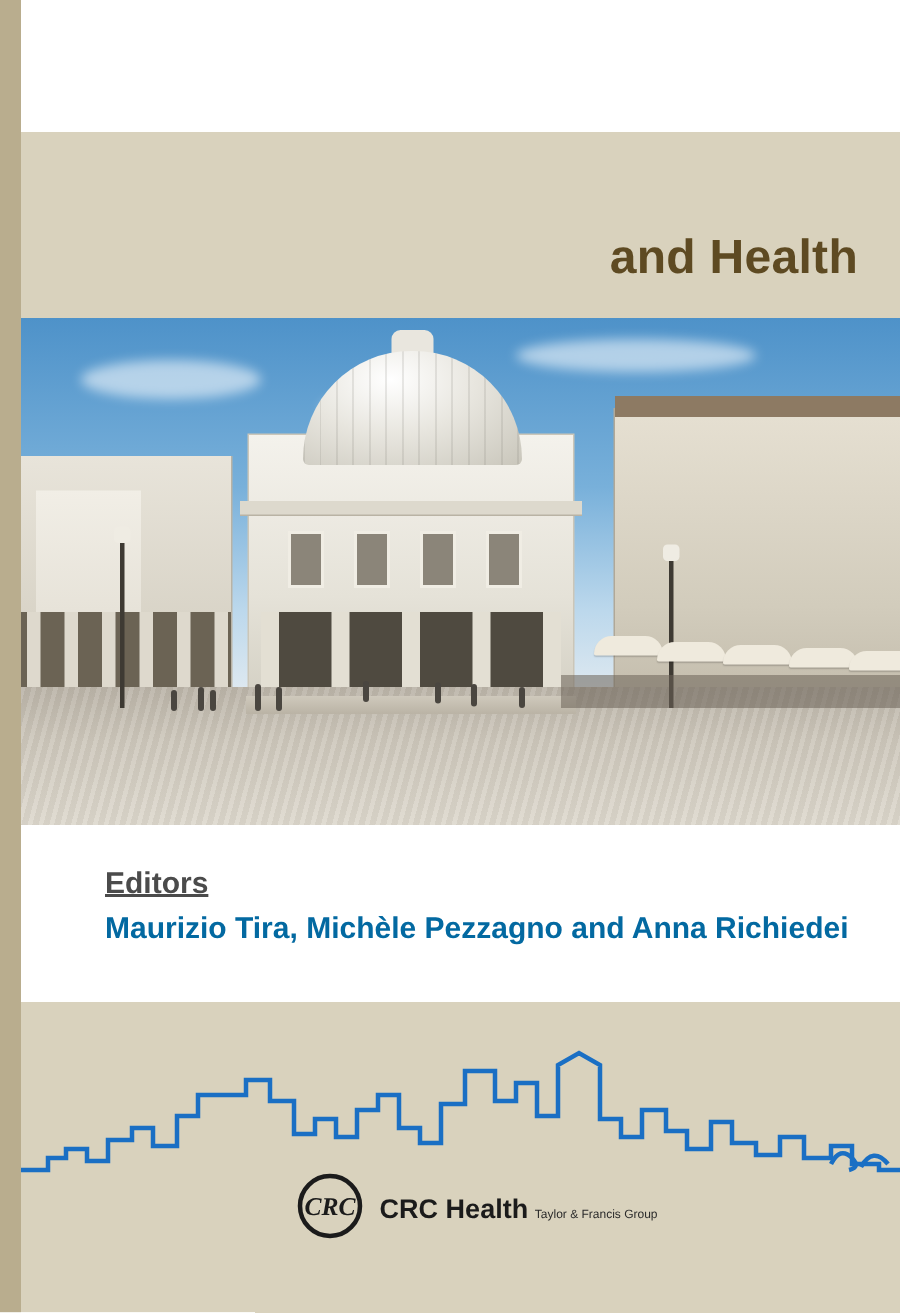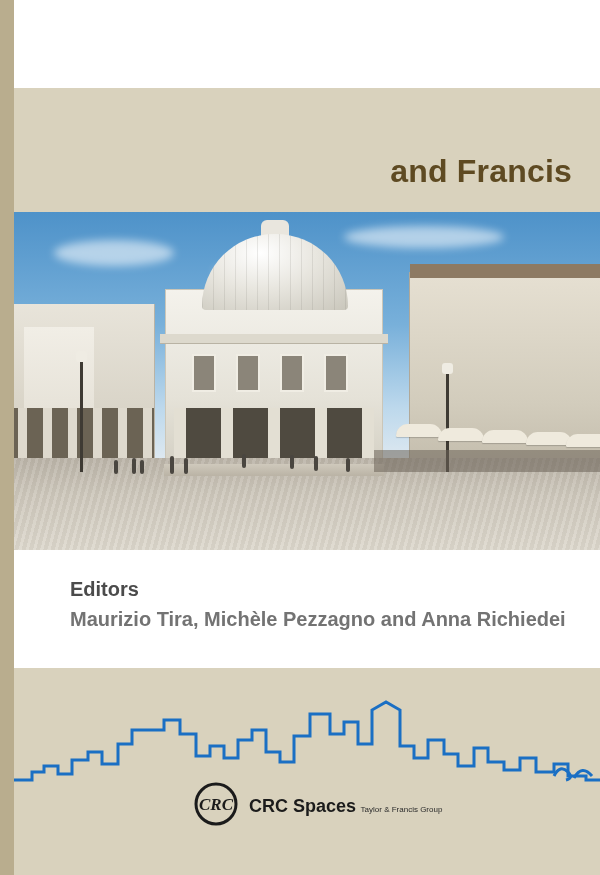--- a/index.html
+++ b/index.html
@@ -237,26 +237,27 @@
     height: 118px;
     background: #ffffff;
   }
   .editors-label {
     position: absolute;
     left: 70px;
     top: 28px;
     color: #4b4b4b;
     font-size: 20px;
     font-weight: bold;
+    text-decoration: underline;
   }
   .editors-names {
     position: absolute;
     left: 70px;
     top: 58px;
-    color: #737373;
+    color: #0369a1;
     font-size: 20px;
     font-weight: bold;
   }
   
   .lower-band {
     position: absolute;
     left: 0;
     top: 668px;
     width: 600px;
     height: 207px;
@@ -315,21 +316,21 @@
 
 <div class="cover">
 
   <div class="spine-strip"></div>
 
   <div class="top-band"></div>
 
   <div class="title-band">
     <div class="title">
       <br>
-      <span>and Francis</span>
+      <span>and Health</span>
     </div>
   </div>
 
   <div class="photo">
     <div class="sky"></div>
     <div class="cloud" style="left:40px; top:28px; width:120px; height:26px;"></div>
     <div class="cloud" style="left:330px; top:14px; width:160px; height:22px;"></div>
     <div class="cloud" style="left:200px; top:52px; width:90px; height:16px;"></div>
 
     <div class="bldg-right"></div>
@@ -406,19 +407,19 @@
   </svg>
 
   <div class="logo-wrap">
     <span class="crc-logo">
       <svg width="44" height="44" viewBox="0 0 44 44">
         <circle cx="22" cy="22" r="20" fill="none" stroke="#1b1b1b" stroke-width="3"></circle>
         <text x="22" y="28" text-anchor="middle" font-family="Liberation Serif, serif" font-style="italic" font-size="17" font-weight="bold" fill="#1b1b1b">CRC</text>
       </svg>
     </span>
     <span class="crc-text">
-      <span class="crc-press">CRC Spaces</span>
+      <span class="crc-press">CRC Health</span>
       <span class="crc-sub">Taylor &amp; Francis Group</span>
     </span>
   </div>
 
 
 </div>
 
 </body></html>

